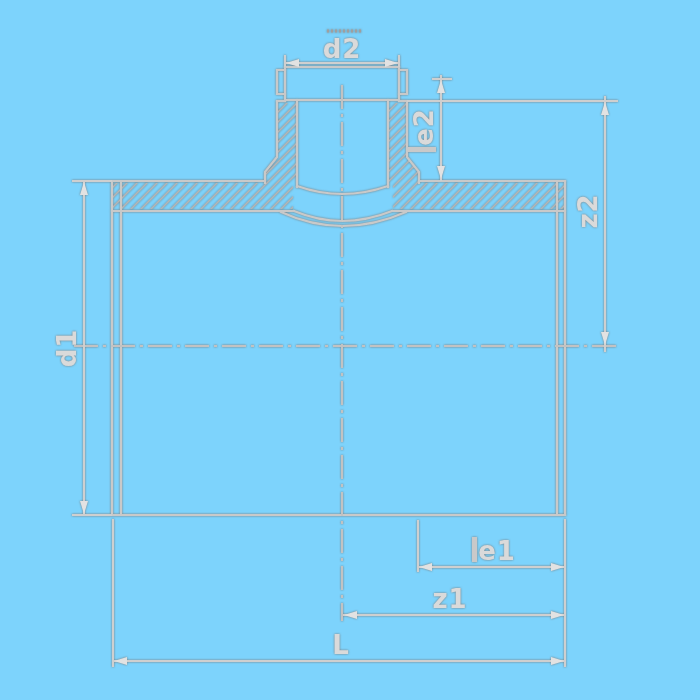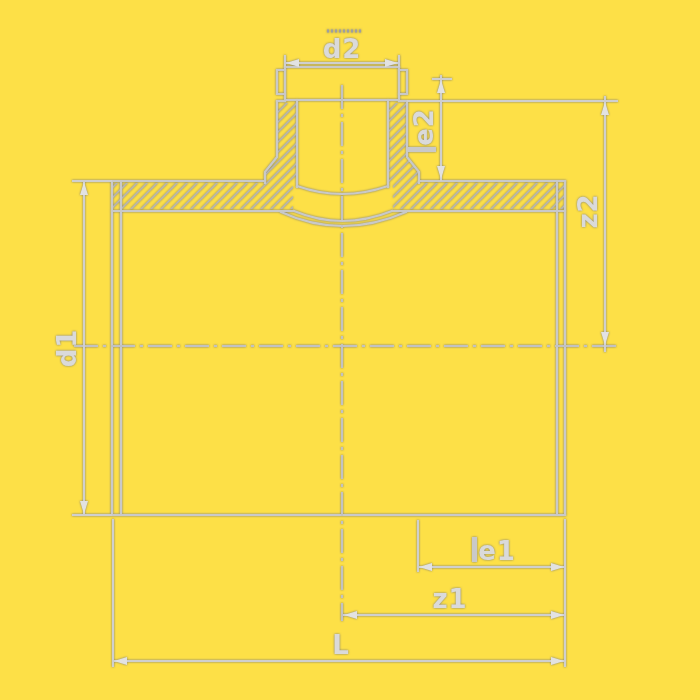--- a/index.html
+++ b/index.html
@@ -1,17 +1,17 @@
 <!DOCTYPE html>
 <html><head>
 <meta charset="utf-8">
 <style>
   html,body{margin:0;padding:0;background:#000;}
   .canvas{
-    position:relative;width:700px;height:700px;background:#fde047;
+    position:relative;width:700px;height:700px;background:#7dd3fc;
     font-family:"DejaVu Sans", sans-serif;overflow:hidden;
   }
   svg{display:block}
   .stroke{stroke:#c9c9c9;stroke-width:2.2;fill:none;stroke-linecap:square;}
   .dim{stroke:#cfcfcf;stroke-width:2;fill:none;stroke-linecap:butt;}
   .cl{stroke:#c2c2c2;stroke-width:2;fill:none;stroke-dasharray:24 5 3 5;stroke-linecap:butt;}
   .arrow{fill:#e2e2e2;stroke:none;}
   .lbl{fill:#dadada;font-size:26px;font-weight:bold;letter-spacing:1px;}
   .bar{fill:#c9c9c9;}
   .glow{filter:drop-shadow(0 0 1px #7a7a7a);}

